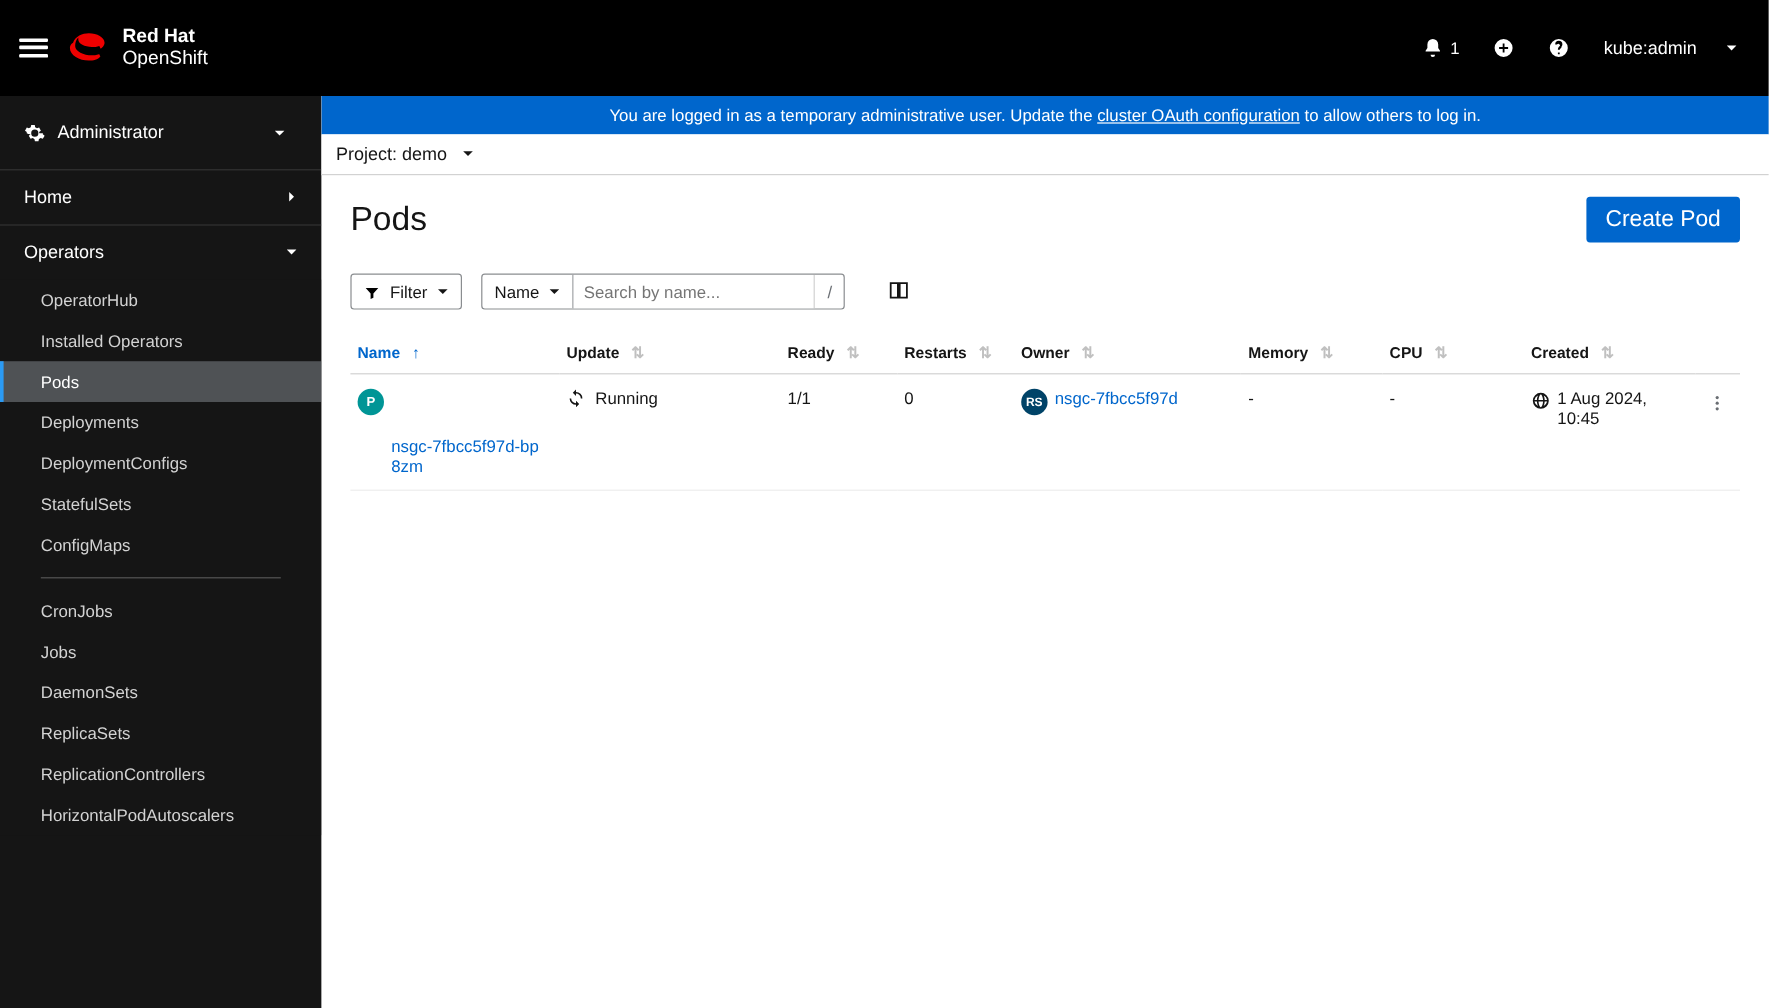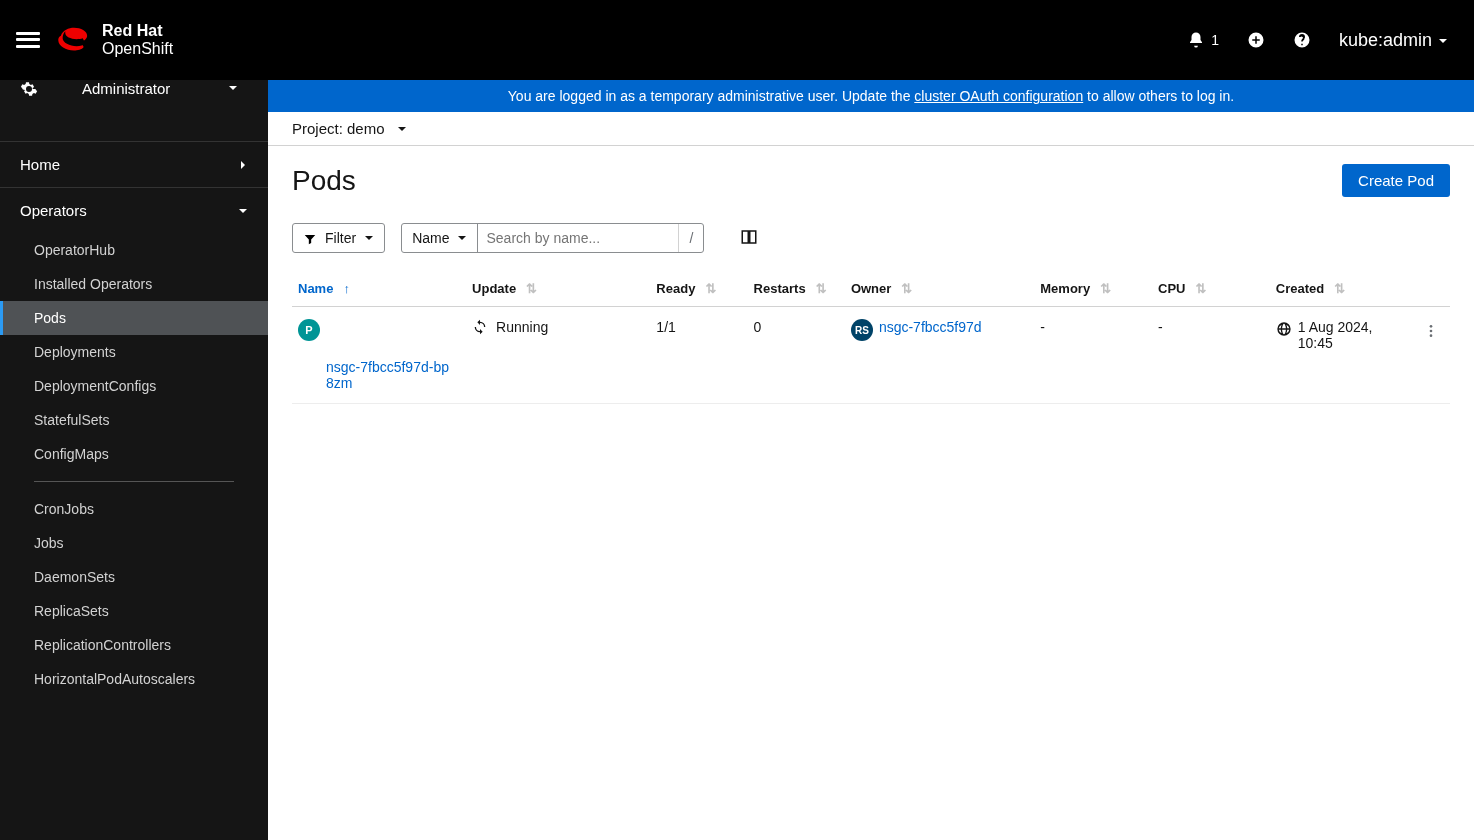--- a/index.html
+++ b/index.html
@@ -12,46 +12,46 @@
 .brand { display:flex; align-items:center; gap:10px; }
 .fedora { width: 36px; height: 28px; position: relative; }
 .fedora svg { width:100%; height:100%; }
 .brand-text { line-height:1.1; }
 .brand-text .l1 { font-weight:700; font-size:16px; }
 .brand-text .l2 { font-weight:400; font-size:16px; }
 .spacer { flex:1; }
 .header-icons { display:flex; align-items:center; gap:28px; padding-right:10px; }
 .header-icons .icon-btn { display:flex; align-items:center; gap:6px; cursor:pointer; color:#fff; }
 .header-icons svg { width:18px; height:18px; fill:#fff; }
-.user-menu { display:flex; gap:6px; cursor:pointer; font-size:18px; }
+.user-menu { display:flex; gap:24px; cursor:pointer; font-size:15px; }
 
 
 .layout { display:flex; height: calc(840px - 64px); }
 .sidebar { width: 268px; background:#151515; color:#fff; overflow-y:auto; }
-.perspective { height:62px; display:flex; align-items:flex-start; padding:0 20px; cursor:pointer; border-bottom:1px solid #333;gap:34px; }
+.perspective { height:62px; display:flex; align-items:center; padding:0 20px; cursor:pointer; border-bottom:1px solid #333; }
 .perspective svg { width:18px; height:18px; fill:#fff; margin-right:10px; }
 .perspective .label { flex:1; font-size:15px; }
 .nav-section { padding: 14px 20px; display:flex; align-items:center; cursor:pointer; font-size:15px; }
 .nav-section .label { flex:1; }
 .nav-section.bordered-top { border-top:1px solid #333; }
 .nav-sub { background:#151515; }
 .nav-item { padding: 9px 20px 9px 34px; font-size:14px; color:#d2d2d2; cursor:pointer; display:block; }
 .nav-item.active { background:#4f5255; border-left:3px solid #2b9af3; padding-left:31px; color:#fff; }
 .nav-divider { border-top:1px solid #555; margin: 10px 34px; }
 
 
 .main { flex:1; display:flex; flex-direction:column; background:#fff; }
 .banner { background:#0066CC; color:#fff; text-align:center; padding: 8px 12px; font-size:14px; }
 .banner a { color:#fff; text-decoration:underline; }
-.project-bar { padding: 8px 24px; display:flex; align-items:center; border-bottom:1px solid #d2d2d2; background:#fff; }
+.project-bar { padding: 8px 12px; display:flex; align-items:center; border-bottom:1px solid #d2d2d2; background:#fff; }
 .project-bar .proj { font-size:15px; cursor:pointer; display:flex; align-items:center; gap:12px; }
 .content { padding: 18px 24px; }
 .page-header { display:flex; align-items:center; }
 .page-title { font-size:28px; font-weight:500; flex:1; }
-.btn-primary { background:#0066CC; color:#fff; border:none; padding:8px 16px; font-size:15px; border-radius:3px; cursor:pointer; }
+.btn-primary { background:#0066CC; color:#fff; border:none; padding:8px 16px; font-size:19px; border-radius:3px; cursor:pointer; }
 
 .toolbar { display:flex; align-items:center; gap:16px; margin-top:26px; }
 .filter-btn { border:1px solid #8a8d90; background:#fff; padding:6px 10px; display:flex; align-items:flex-end; gap:8px; cursor:pointer; border-radius:3px; font-size:14px; }
 .search-group { display:flex; border:1px solid #8a8d90; border-radius:3px; overflow:hidden; }
 .search-group .select { padding:6px 10px; display:flex; align-items:center; gap:8px; border-right:1px solid #8a8d90; cursor:pointer; }
 .search-group input { border:none; padding:6px 8px; width:200px; outline:none; font-size:14px; }
 .search-group .slash { padding:6px 10px; color:#6a6e73; border-left:1px solid #d2d2d2; }
 .columns-btn { cursor:pointer; padding:4px; margin-left:16px; }
 .columns-btn svg { width:18px; height:18px; fill:#151515; }
 

